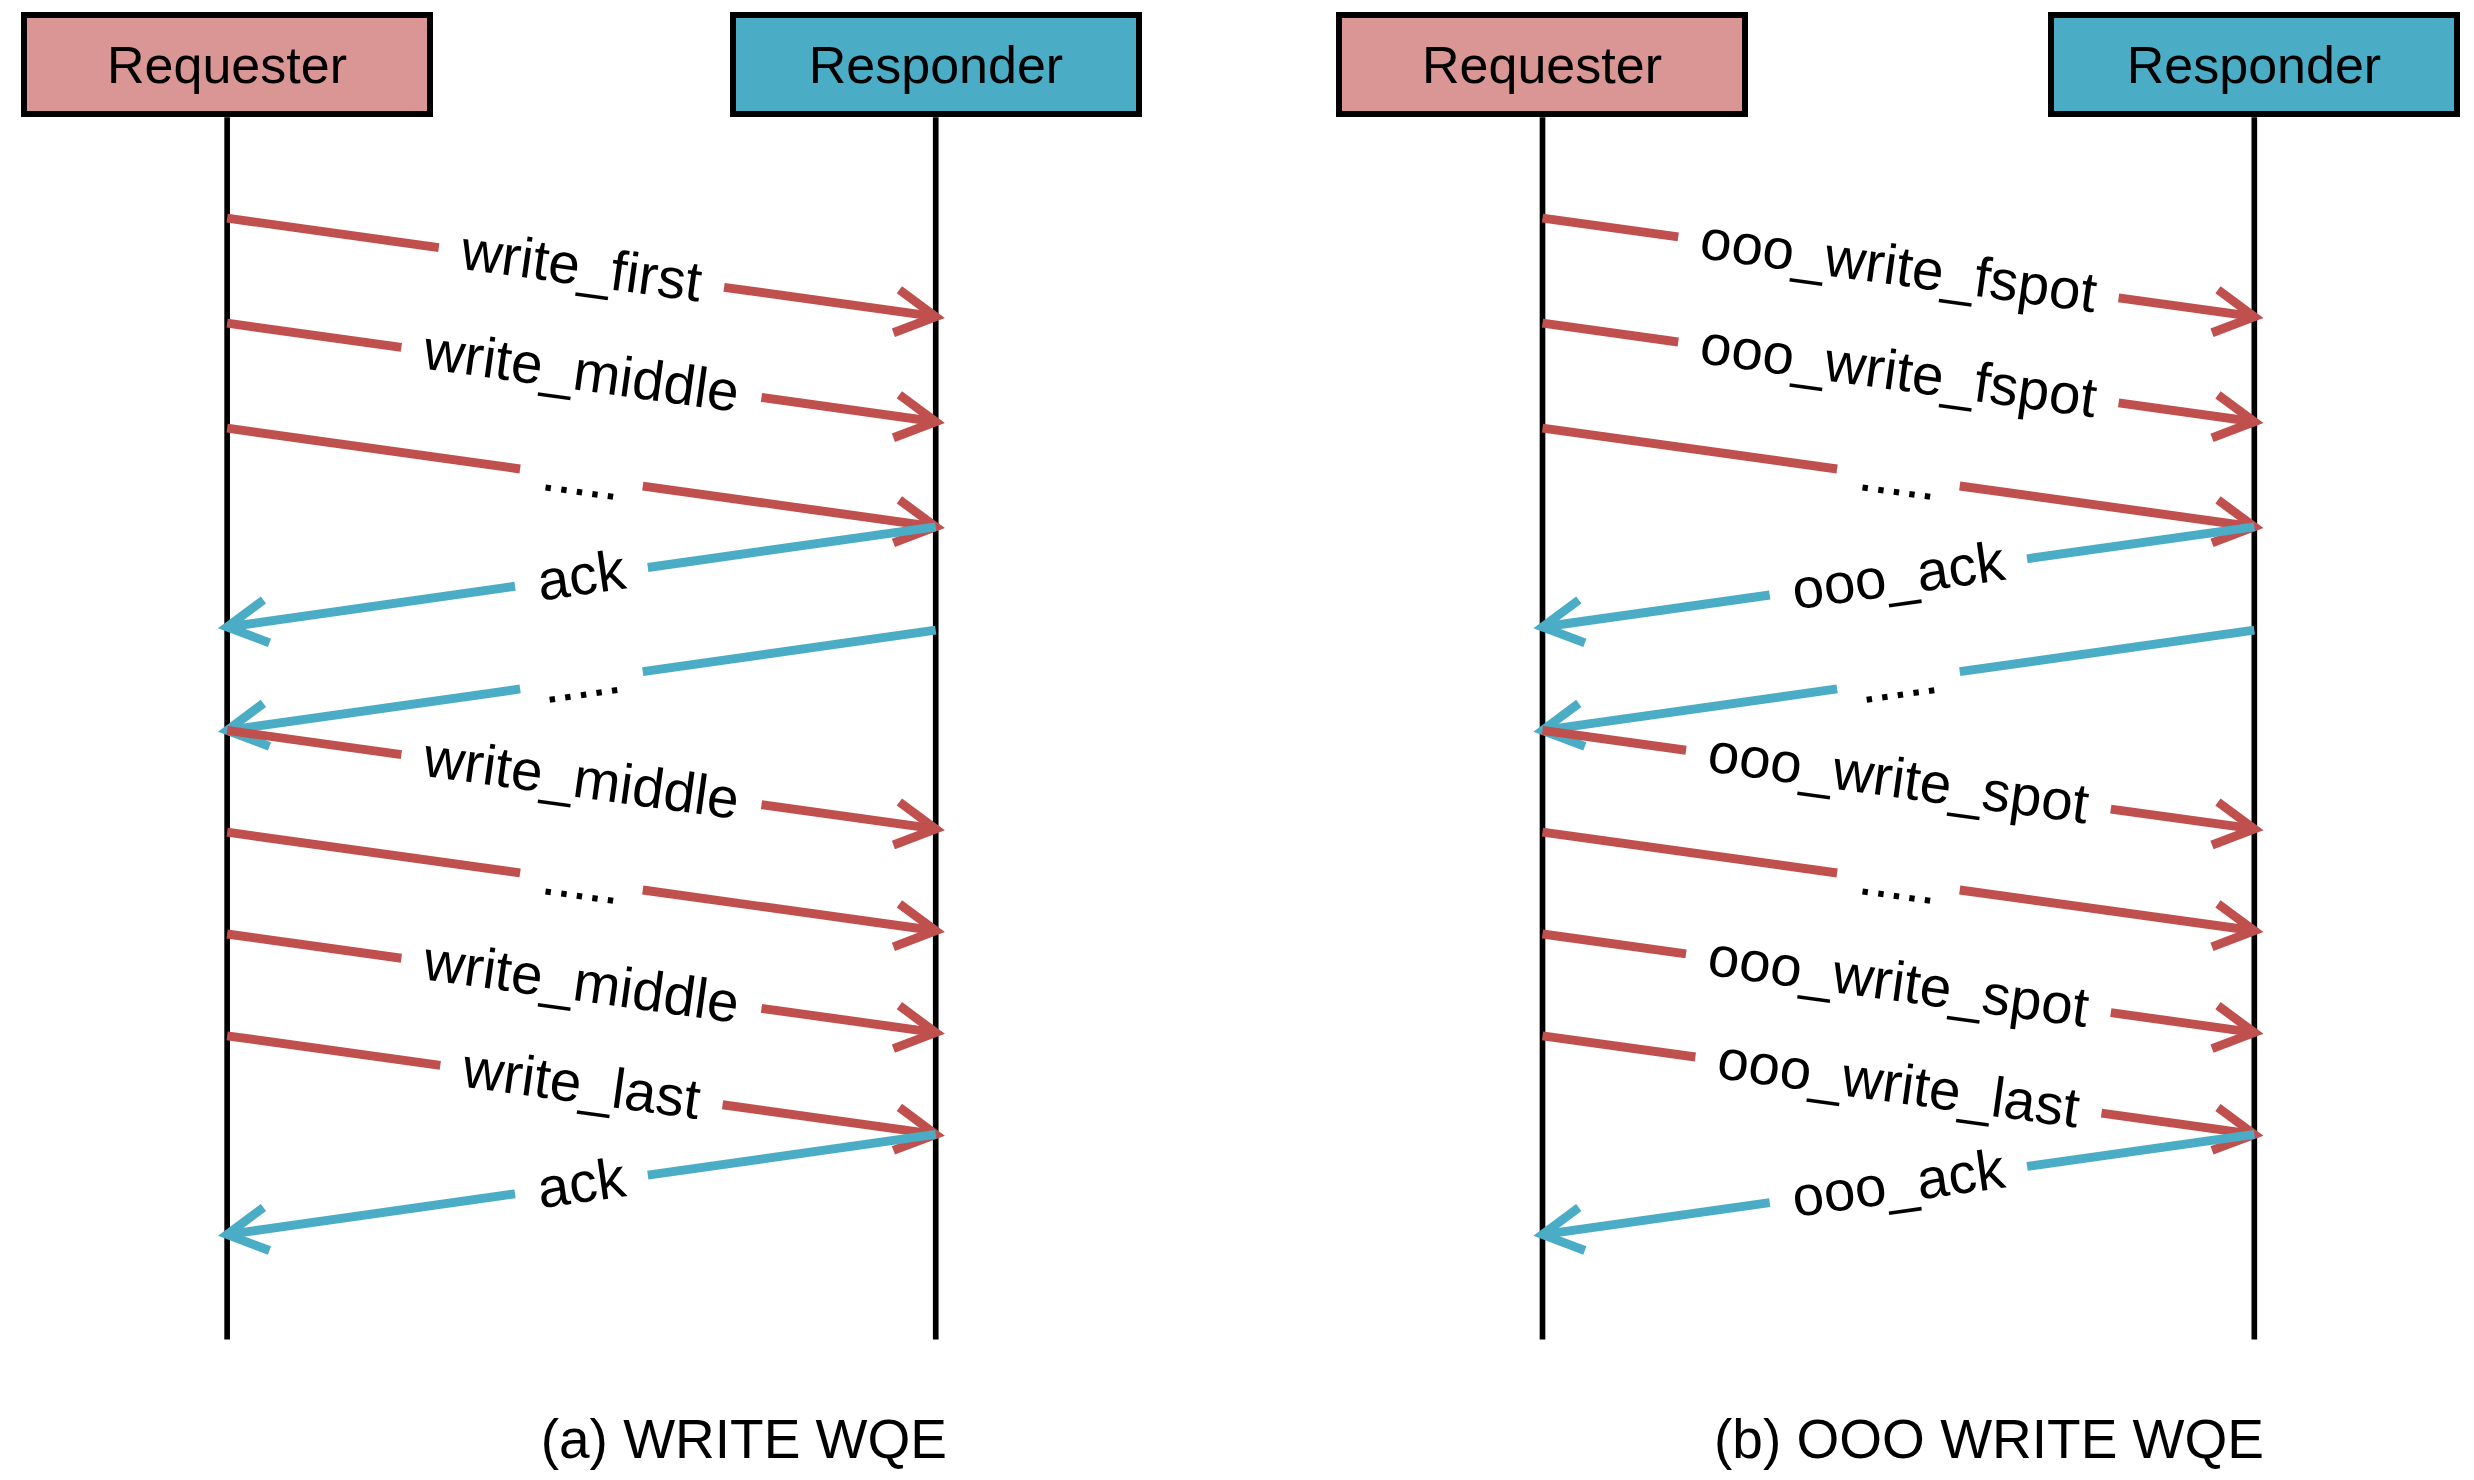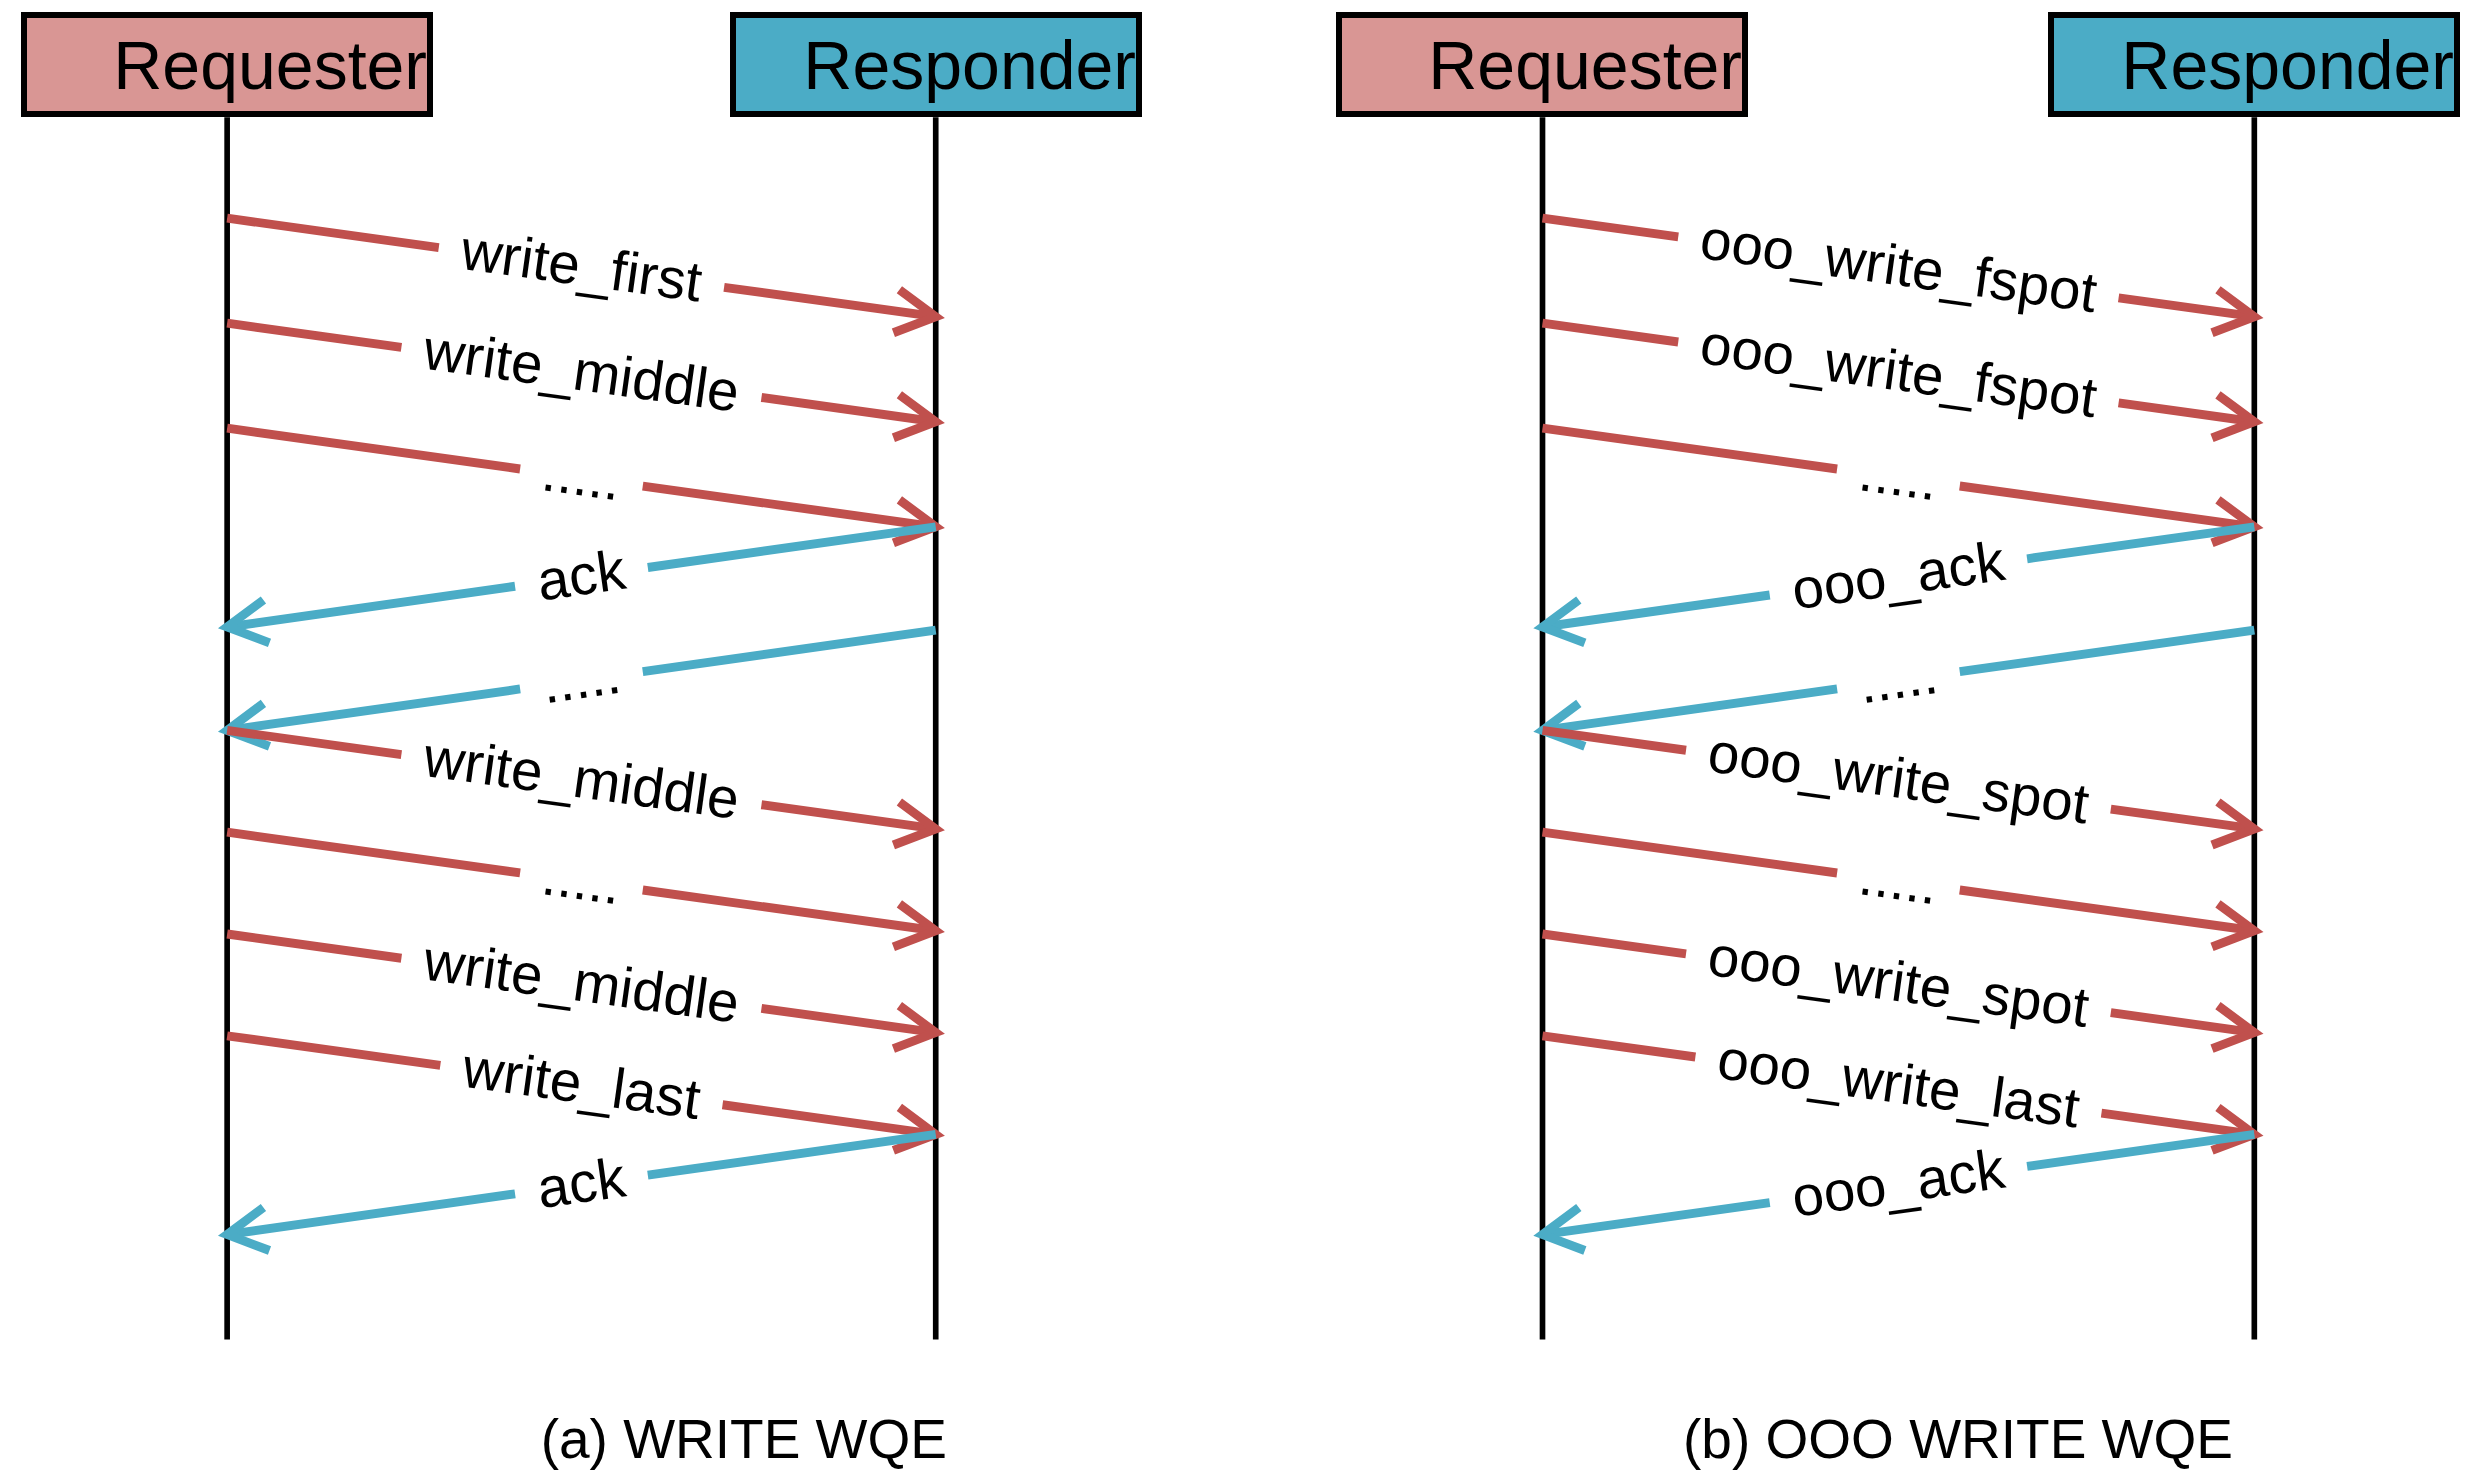--- a/index.html
+++ b/index.html
@@ -22,41 +22,41 @@
   }
   .actor {
     position: absolute;
     top: 12px;
     width: 412px;
     height: 105px;
     box-sizing: border-box;
     border: 6.5px solid #000000;
     display: flex;
     align-items: center;
-    justify-content: flex-end;
-    font-size: 68px;
+    justify-content: center;
+    font-size: 52px;
     color: #000000;
   }
   #actor-a-requester { left: 21px; }
   #actor-a-responder { left: 730px; }
   #actor-b-requester { left: 1336px; }
   #actor-b-responder { left: 2048px; }
   .caption {
     position: absolute;
     top: 1407px;
     width: 727px;
     height: 65px;
     line-height: 65px;
     text-align: right;
     font-size: 55px;
     color: #000000;
     white-space: nowrap;
   }
   #caption-a { left: 220px; }
-  #caption-b { left: 1506px; }
+  #caption-b { left: 1537px; }
 </style>
 </head>
 <body>
 
 <div id="canvas">
 
   <svg id="seq-svg" width="2475" height="1481" viewBox="0 0 3063 1833" xmlns="http://www.w3.org/2000/svg">
       <g>
         <line x1="281" y1="145" x2="281" y2="1658" stroke="#000000" stroke-width="7"></line>
         <line x1="1158" y1="145" x2="1158" y2="1658" stroke="#000000" stroke-width="7"></line>

